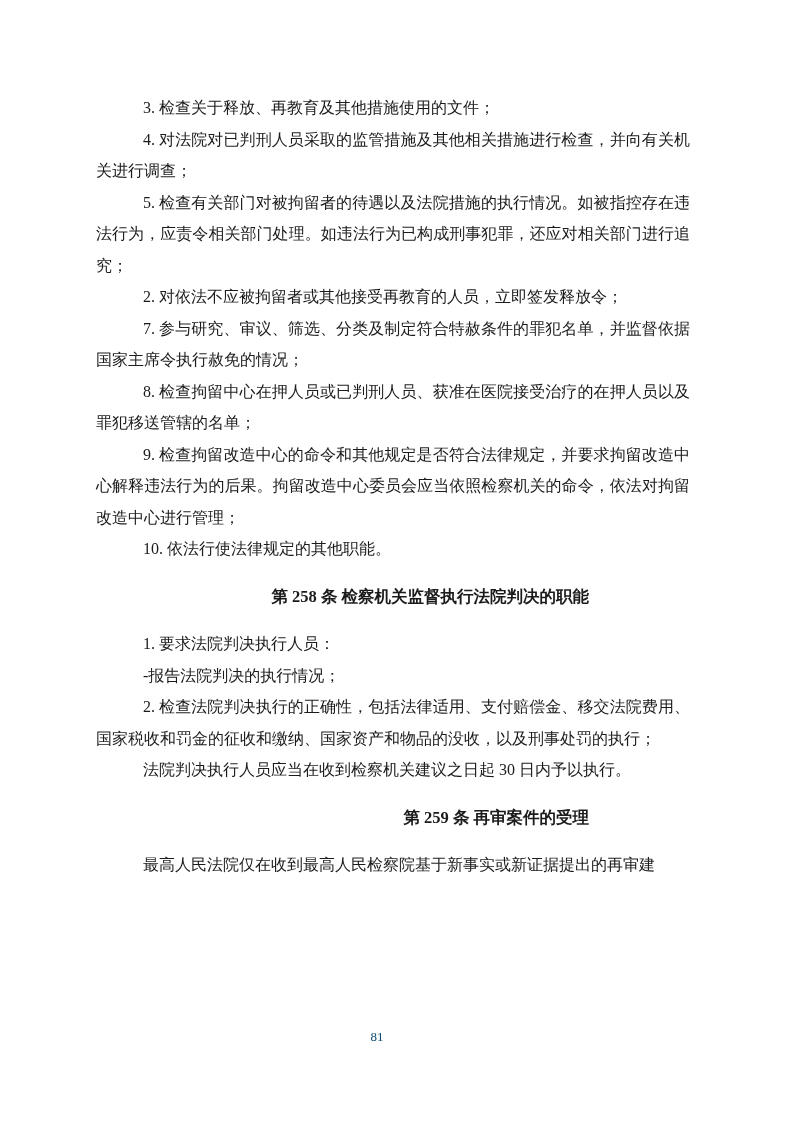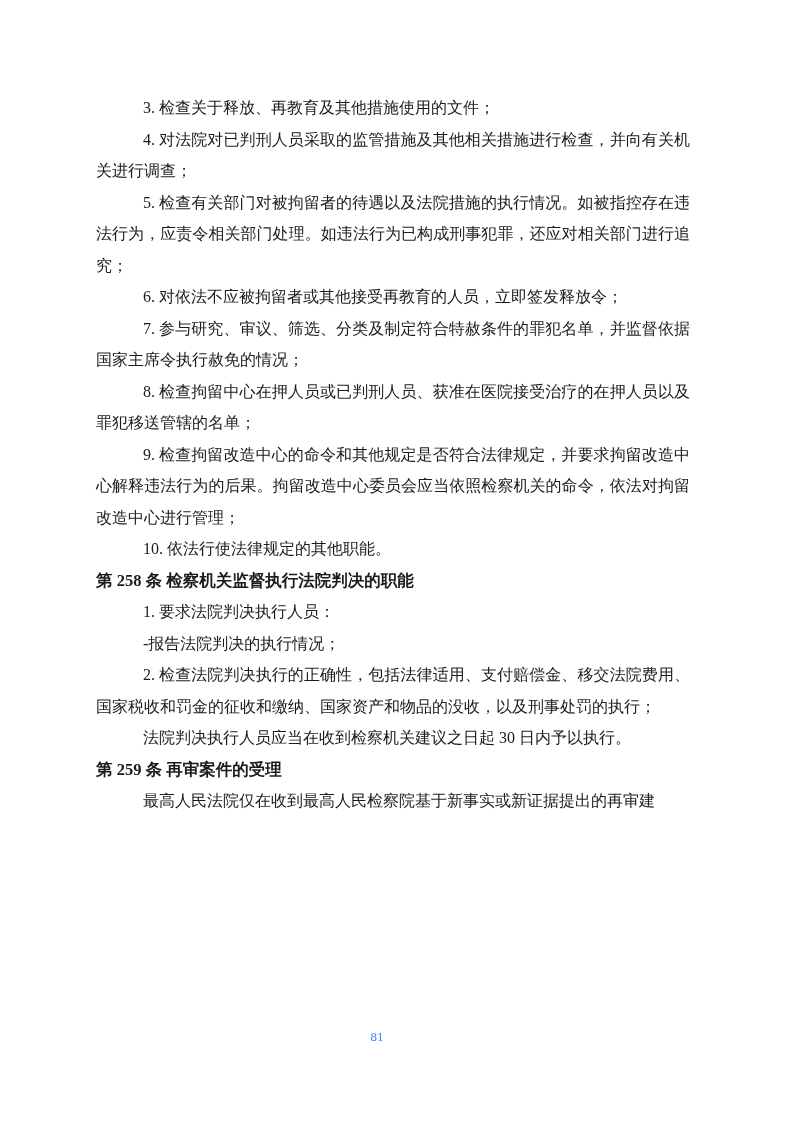--- a/index.html
+++ b/index.html
@@ -24,51 +24,51 @@
     font-size: 16px;
     line-height: 31.5px;
     text-align: justify;
   }
   .content p {
     margin: 0;
     text-indent: 47px;
     word-break: break-all;
   }
   .content h3 {
-    margin: 0;
+    margin: 16px;
     font-size: 16.5px;
     font-weight: bold;
     line-height: 31.5px;
-    text-align: left;
+    text-align: right;
     padding-right: 85px;
     text-indent: 0;
   }
   .content h3.space-before {
     margin-top: 29px;
   }
   .page-number {
     position: absolute;
     top: 1028px;
     left: 0;
     width: 100%;
     text-align: center;
     font-size: 13px;
     line-height: 18px;
-    color: #3b82f6;
+    color: #0c4a6e;
   }
 </style>
 </head>
 <body>
 
 <div class="page">
   <main class="content">
       <p>3. 检查关于释放、再教育及其他措施使用的文件；</p>
       <p>4. 对法院对已判刑人员采取的监管措施及其他相关措施进行检查，并向有关机关进行调查；</p>
       <p>5. 检查有关部门对被拘留者的待遇以及法院措施的执行情况。如被指控存在违法行为，应责令相关部门处理。如违法行为已构成刑事犯罪，还应对相关部门进行追究；</p>
-      <p>6. 对依法不应被拘留者或其他接受再教育的人员，立即签发释放令；</p>
+      <p>2. 对依法不应被拘留者或其他接受再教育的人员，立即签发释放令；</p>
       <p>7. 参与研究、审议、筛选、分类及制定符合特赦条件的罪犯名单，并监督依据国家主席令执行赦免的情况；</p>
       <p>8. 检查拘留中心在押人员或已判刑人员、获准在医院接受治疗的在押人员以及罪犯移送管辖的名单；</p>
       <p>9. 检查拘留改造中心的命令和其他规定是否符合法律规定，并要求拘留改造中心解释违法行为的后果。拘留改造中心委员会应当依照检察机关的命令，依法对拘留改造中心进行管理；</p>
       <p>10. 依法行使法律规定的其他职能。</p>
       <h3>第 258 条 检察机关监督执行法院判决的职能</h3>
       <p>1. 要求法院判决执行人员：</p>
       <p>-报告法院判决的执行情况；</p>
       <p>2. 检查法院判决执行的正确性，包括法律适用、支付赔偿金、移交法院费用、国家税收和罚金的征收和缴纳、国家资产和物品的没收，以及刑事处罚的执行；</p>
       <p>法院判决执行人员应当在收到检察机关建议之日起 30 日内予以执行。</p>
       <h3>第 259 条 再审案件的受理</h3>

